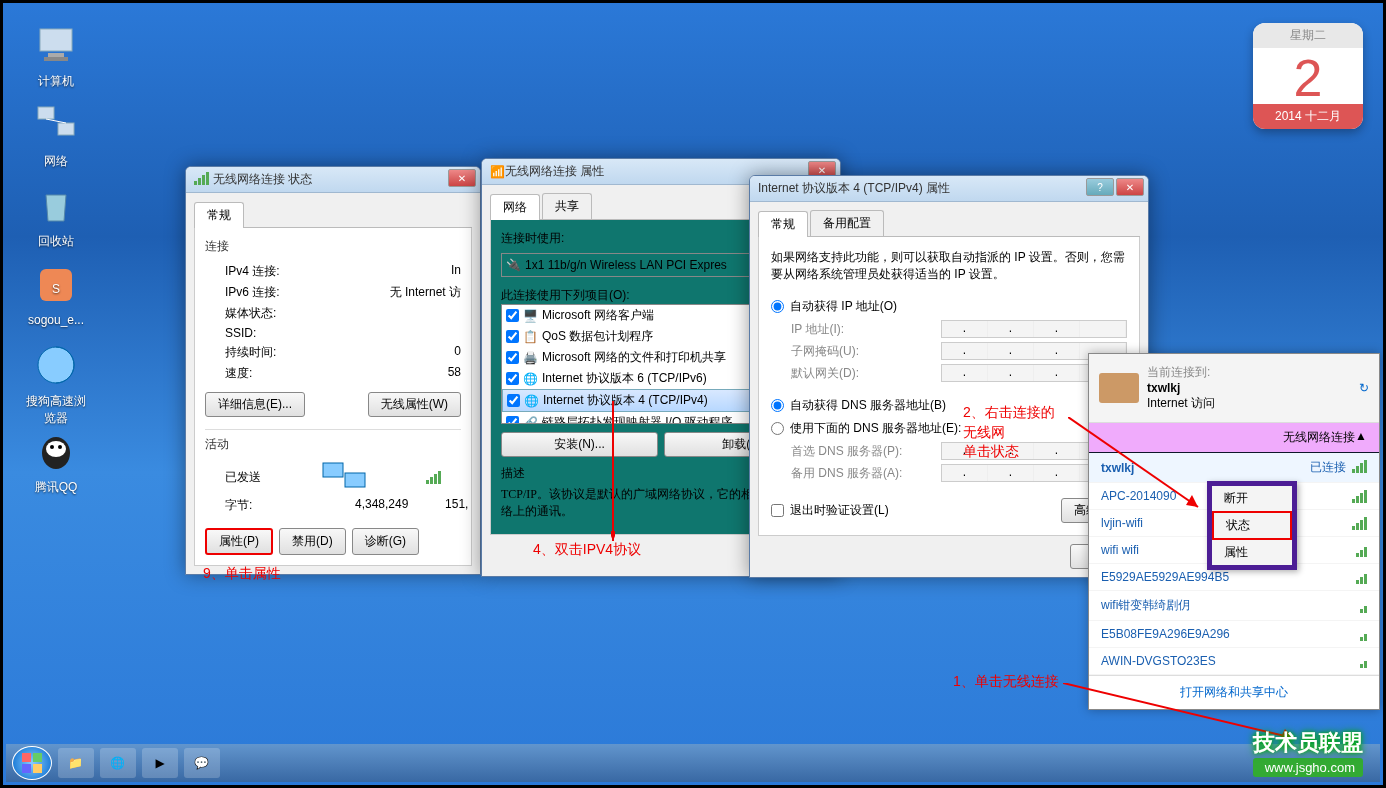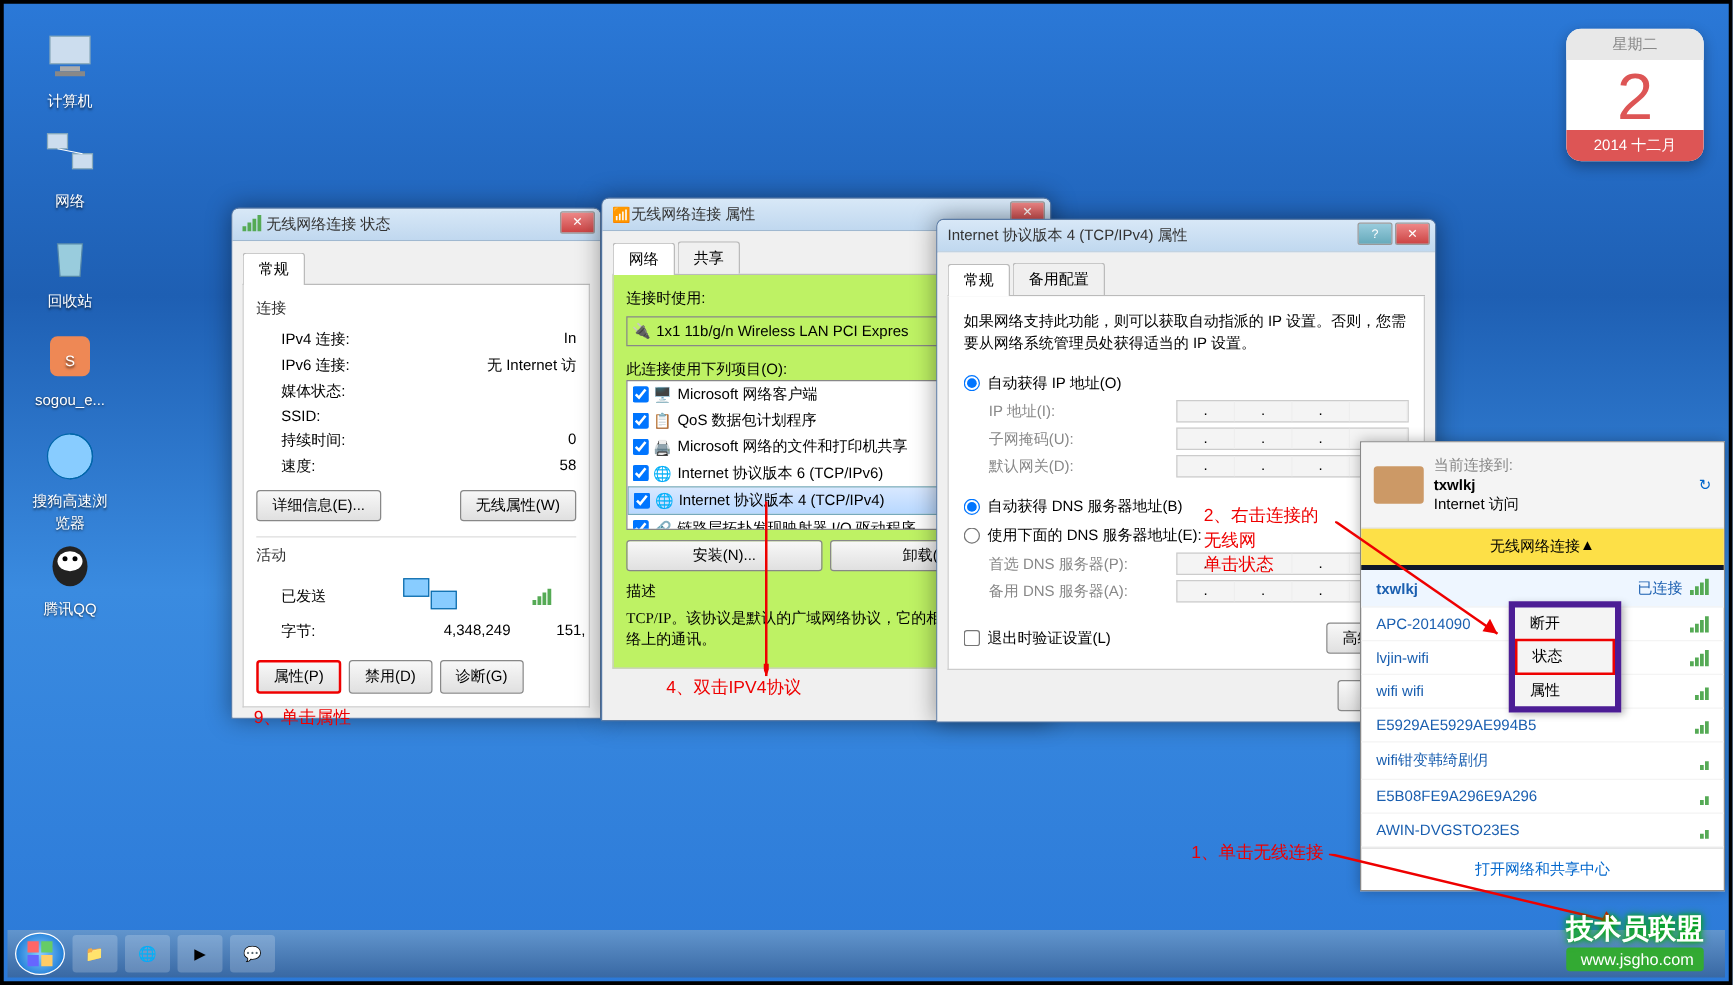--- a/index.html
+++ b/index.html
@@ -26,21 +26,21 @@
 .listbox .item.sel { background: linear-gradient(180deg, #d8e8ff, #b8d8ff); border: 1px solid #7ab; }
 .radio-row { display: flex; align-items: center; gap: 6px; padding: 3px 0; }
 .field-row { display: flex; align-items: center; padding: 2px 0 2px 20px; }
 .field-row .flbl { flex: 0 0 150px; color: #888; }
 .field-row .fval { flex: 1; border: 1px solid #ccc; background: #f4f4f4; height: 18px; display: flex; }
 .field-row .fval span { flex: 1; text-align: center; border-right: 1px solid #eee; }
 .redbox { border: 2px solid #e00; }
 .annot { position: absolute; color: #e00; font-size: 14px; font-weight: normal; }
 .wifi-panel { position: absolute; right: 3px; top: 350px; width: 292px; background: #fff; border: 1px solid #888; box-shadow: 0 0 10px rgba(0,0,0,.3); }
 .wifi-header { background: #f4f4f4; padding: 10px; border-bottom: 1px solid #ddd; display: flex; align-items: center; gap: 8px; }
-.wifi-list-title { padding: 6px 12px; background: #fde047; display: flex; justify-content: center; border-bottom: 4px solid #0f172a; }
+.wifi-list-title { padding: 6px 12px; background: #f0abfc; display: flex; justify-content: flex-end; border-bottom: 1px solid #0f172a; }
 .wifi-item { padding: 6px 12px; display: flex; justify-content: space-between; align-items: center; color: #1a5fb0; border-bottom: 1px solid #f4f4f4; cursor: pointer; }
 .wifi-footer { padding: 8px; text-align: center; border-top: 1px solid #ddd; }
 .wifi-footer a { color: #0066cc; text-decoration: none; }
 .context-menu { position: absolute; background: #f4f4f4; border: 5px solid #4c1d95; box-shadow: 2px 2px 6px rgba(0,0,0,.3); width: 90px; z-index: 100; }
 .context-menu .mi { padding: 4px 12px; cursor: pointer; }
 .context-menu .mi.boxed { border: 2px solid #e00; }
 .sigbars { display: inline-flex; align-items: flex-end; gap: 1px; height: 14px; }
 .sigbars i { width: 3px; background: #5a5; }
 .taskbar { position: absolute; bottom: 3px; left: 3px; right: 3px; height: 38px; background: linear-gradient(180deg, rgba(120,160,200,.7), rgba(60,100,150,.8)); display: flex; align-items: center; padding: 0 6px; gap: 6px; }
 .start-btn { width: 40px; height: 34px; border-radius: 50%; background: radial-gradient(circle, #8cf 0%, #06c 100%); display: flex; align-items: center; justify-content: center; border: 1px solid #fff; }
@@ -202,21 +202,21 @@
     <span class="ti">无线网络连接 属性</span>
     <div class="winbtns">
         <div class="winbtn close">✕</div>
       </div>
   </div>
   <div class="body">
     <div class="tabs">
       <div class="tab active">网络</div>
       <div class="tab">共享</div>
     </div>
-    <div style="background:#bef264;border:1px solid #ccc;border-top:none;padding:10px">
+    <div style="background:#0f766e;border:1px solid #ccc;border-top:none;padding:10px">
       <div>连接时使用:</div>
       <div style="border:1px solid #888;padding:4px;margin:6px 0;display:flex;align-items:center;gap:4px">
         <span>🔌</span>
         <span>1x1 11b/g/n Wireless LAN PCI Expres</span>
       </div>
       <div style="margin-top:10px">此连接使用下列项目(O):</div>
       <div class="listbox">
         <div class="item">
             <input type="checkbox" checked="" style="">
             <span>🖥️</span>

